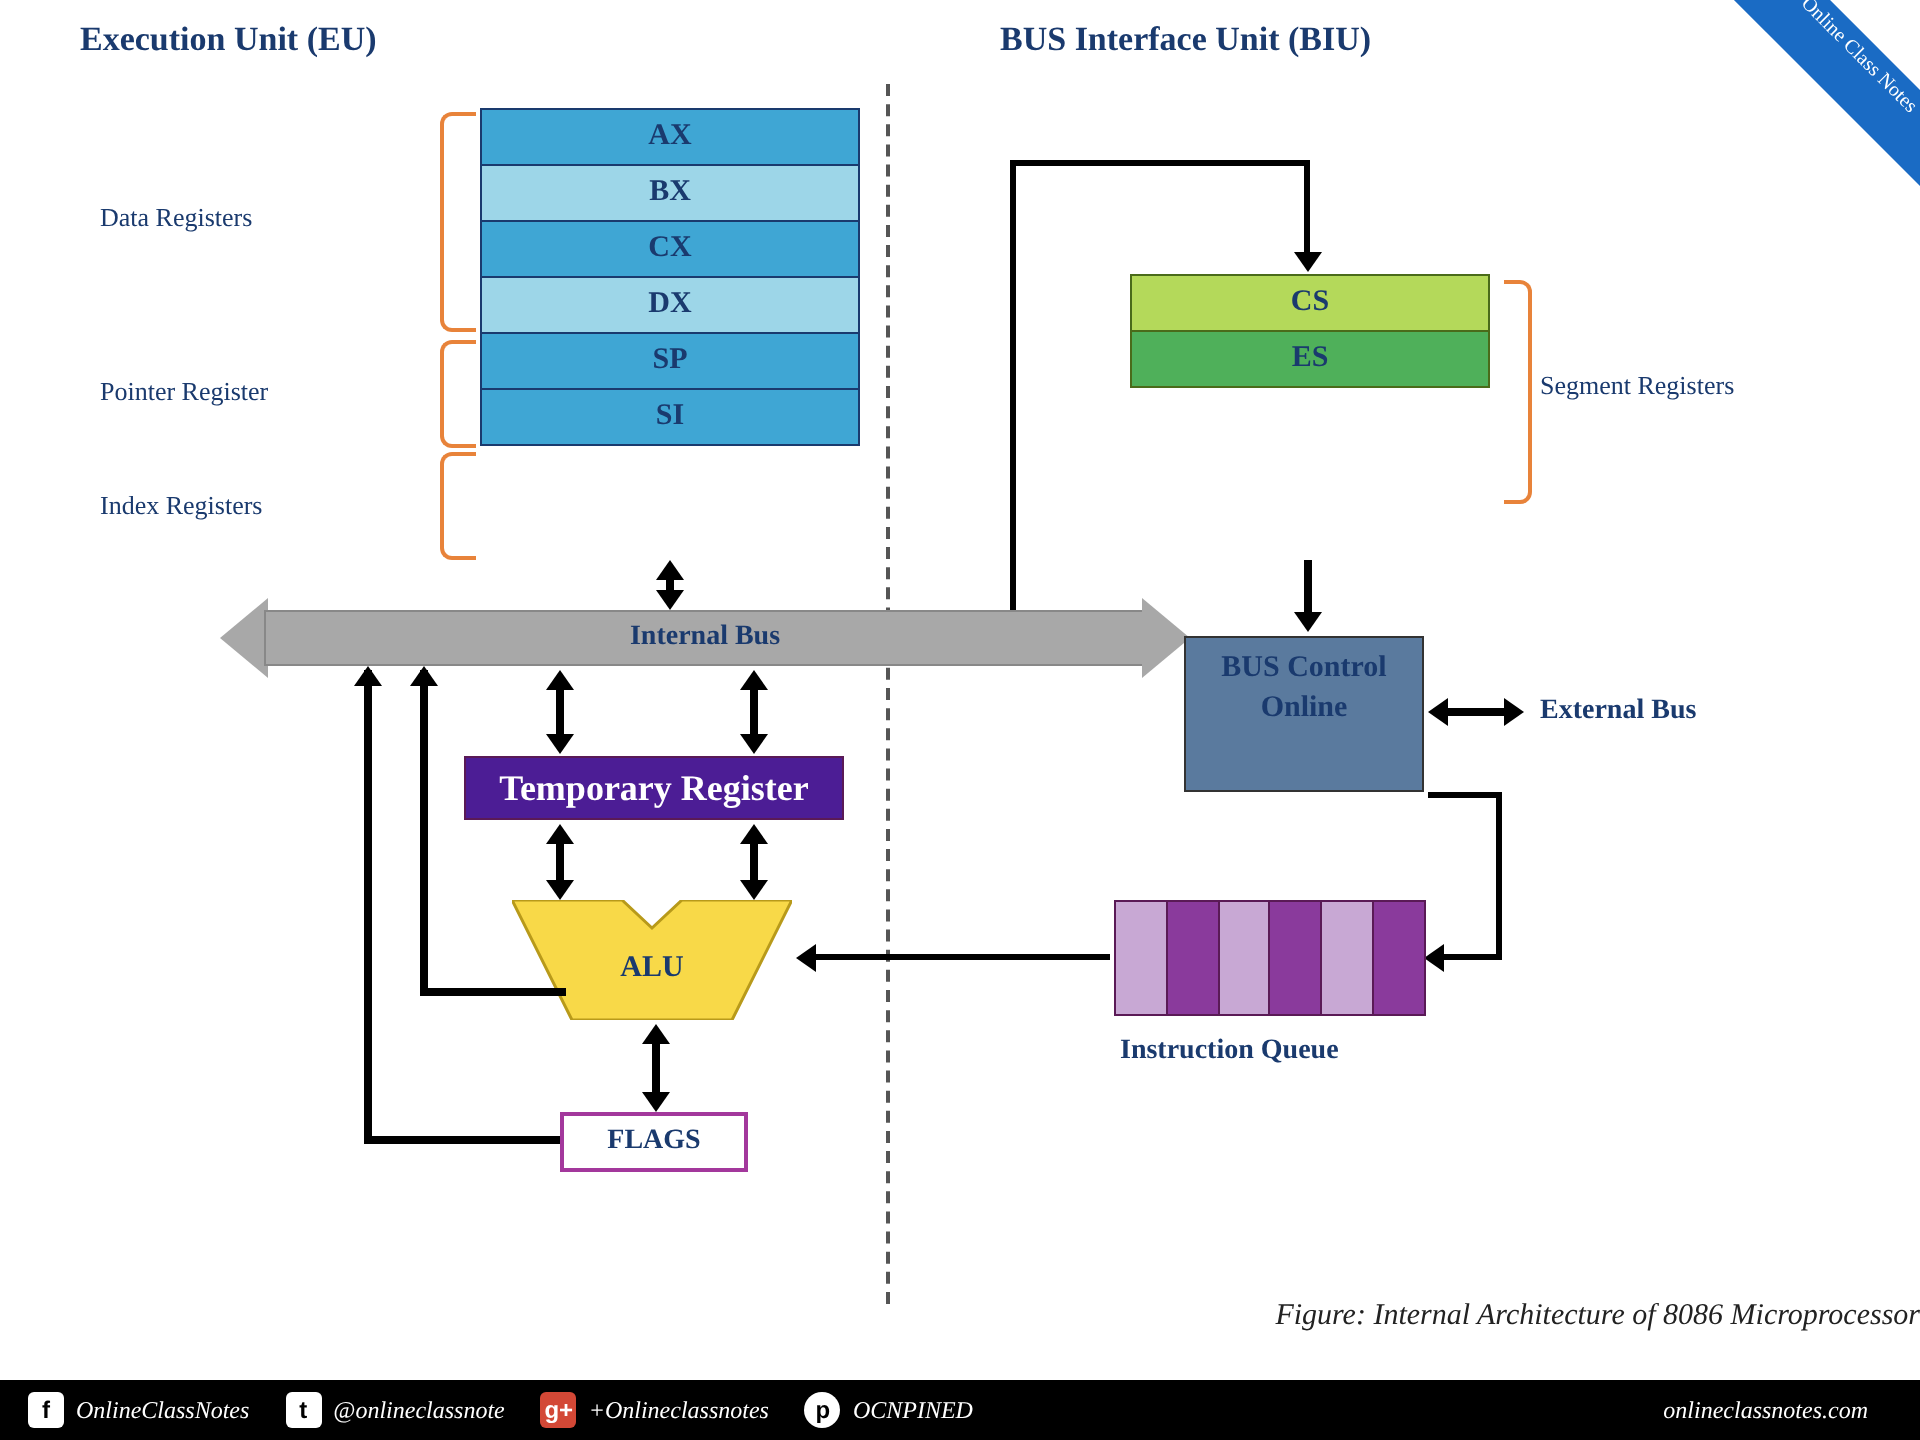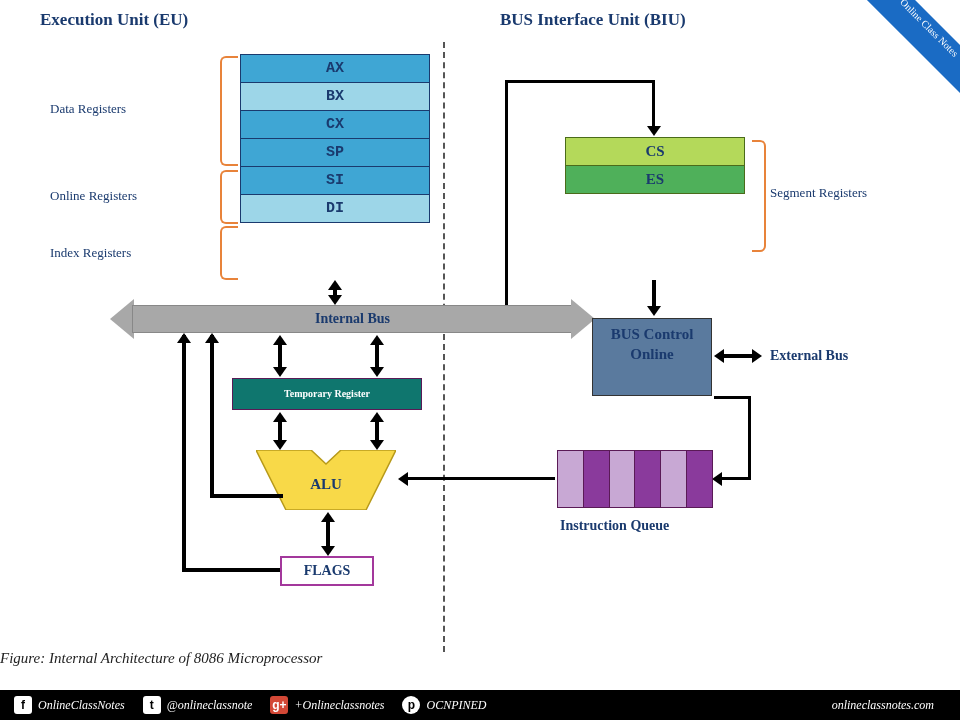--- a/index.html
+++ b/index.html
@@ -8,34 +8,34 @@
   .header-left, .header-right { font-weight: bold; color: #1a3a6e; font-size: 17px; font-family: "Comic Sans MS", cursive; }
   .header-left { flex: 0 0 430px; }
   .header-right { flex: 1; padding-left: 30px; }
 
   
   .divider { position: absolute; left: 443px; top: 42px; height: 610px; border-left: 2px dashed #555; }
 
   
   .eu { position: absolute; left: 40px; top: 55px; width: 400px; }
   .reg-stack { position: absolute; left: 200px; top: 0; width: 190px; }
-  .reg { height: 29px; border: 1px solid #1a3a6e; text-align: center; font-weight: bold; font-family: Liberation Mono, monospace; font-size: 15px; line-height: 27px; color: #1a3a6e; margin-top: -1px; }
+  .reg { height: 29px; border: 1px solid #1a3a6e; text-align: center; font-weight: bold; font-family: Liberation Serif, serif; font-size: 15px; line-height: 27px; color: #1a3a6e; margin-top: -1px; }
   .reg.light { background: #9dd6e8; }
   .reg.dark { background: #3fa6d4; }
   .side-label { position: absolute; font-family: "Comic Sans MS", cursive; font-size: 13px; color: #1a3a6e; }
   .brace { position: absolute; width: 18px; border: 2px solid #e8833a; border-right: none; border-radius: 6px 0 0 6px; }
 
   
   .bus-wrap { position: absolute; top: 305px; left: 110px; width: 485px; height: 28px; }
   .bus-body { position: absolute; left: 22px; right: 22px; top: 0; height: 28px; background: #a8a8a8; border: 1px solid #888; text-align: center; line-height: 26px; font-family: "Comic Sans MS", cursive; font-weight: bold; color: #1a3a6e; font-size: 14px; }
   .bus-arrow-l { position: absolute; left: 0; top: -6px; width: 0; height: 0; border-top: 20px solid transparent; border-bottom: 20px solid transparent; border-right: 24px solid #a8a8a8; }
   .bus-arrow-r { position: absolute; right: 0; top: -6px; width: 0; height: 0; border-top: 20px solid transparent; border-bottom: 20px solid transparent; border-left: 24px solid #a8a8a8; }
 
   
-  .temp-reg { position: absolute; left: 232px; top: 378px; width: 190px; height: 32px; background: #0f766e; border: 1px solid #5a1a56; color: #fff; font-family: "Comic Sans MS", cursive; font-weight: bold; text-align: center; line-height: 30px; font-size: 10px; }
+  .temp-reg { position: absolute; left: 232px; top: 378px; width: 190px; height: 32px; background: #4c1d95; border: 1px solid #5a1a56; color: #fff; font-family: "Comic Sans MS", cursive; font-weight: bold; text-align: center; line-height: 30px; font-size: 18px; }
 
   
   .alu-wrap { position: absolute; left: 256px; top: 450px; width: 140px; height: 60px; }
   .alu { width: 100%; height: 100%; }
   .alu-label { position: absolute; left: 0; top: 26px; width: 100%; text-align: center; font-family: "Comic Sans MS", cursive; font-weight: bold; font-size: 15px; color: #1a3a6e; }
 
   
   .flags { position: absolute; left: 280px; top: 556px; width: 94px; height: 30px; background: #fff; border: 2px solid #a3389c; text-align: center; line-height: 26px; font-family: "Comic Sans MS", cursive; font-weight: bold; font-size: 14px; color: #1a3a6e; }
 
   
@@ -49,21 +49,21 @@
   .bus-logic { position: absolute; left: 592px; top: 318px; width: 120px; height: 78px; background: #5a7a9e; border: 1px solid #333; text-align: center; font-family: "Comic Sans MS", cursive; font-weight: bold; font-size: 15px; color: #1a3a6e; padding-top: 6px; line-height: 1.3; }
   .ext-bus { position: absolute; left: 770px; top: 348px; font-family: "Comic Sans MS", cursive; font-size: 14px; color: #1a3a6e; font-weight: bold; }
 
   .queue { position: absolute; left: 557px; top: 450px; width: 156px; height: 58px; display: flex; border: 1px solid #5a1a56; }
   .queue-cell { flex: 1; border-right: 1px solid #5a1a56; }
   .queue-cell:last-child { border-right: none; }
   .queue-cell.light { background: #c8a8d4; }
   .queue-cell.dark { background: #8a3a9c; }
   .queue-label { position: absolute; left: 560px; top: 518px; font-family: "Comic Sans MS", cursive; font-size: 14px; color: #1a3a6e; font-weight: bold; }
 
-  .caption { position: absolute; left: 0; top: 650px; width: 960px; text-align: left; font-family: Georgia, serif; font-style: italic; font-size: 15px; color: #222; }
+  .caption { position: absolute; left: 0; top: 650px; width: 960px; text-align: right; font-family: Georgia, serif; font-style: italic; font-size: 15px; color: #222; }
 
   
   .footer { position: absolute; left: 0; bottom: 0; width: 960px; height: 30px; background: #000; color: #fff; display: flex; align-items: center; padding: 0 14px; font-size: 12px; gap: 6px; }
   .footer .icon { width: 18px; height: 18px; background: #fff; color: #000; display: inline-flex; align-items: center; justify-content: center; font-weight: bold; border-radius: 3px; font-size: 12px; }
   .footer .g { background: #d34836; color: #fff; }
   .footer .p { border-radius: 50%; }
   .footer .grow { flex: 1; }
   .footer span { margin-right: 12px; font-family: Georgia, serif; font-style: italic; }
 
   
@@ -87,29 +87,29 @@
   <div class="header-right">BUS Interface Unit (BIU)</div>
 </div>
 
 <div class="divider"></div>
 
 <div class="eu">
   <div class="reg-stack">
     <div class="reg dark">AX</div>
     <div class="reg light">BX</div>
     <div class="reg dark">CX</div>
+    <div class="reg light">DX</div>
     <div class="reg dark">SP</div>
     <div class="reg dark">SI</div>
-    <div class="reg light">DI</div>
   </div>
   <div class="brace" style="left:180px; top:1px; height:110px;"></div>
   <div class="brace" style="left:180px; top:115px; height:54px;"></div>
   <div class="brace" style="left:180px; top:171px; height:54px;"></div>
   <div class="side-label" style="left:10px; top:46px;">Data Registers</div>
-  <div class="side-label" style="left:10px; top:133px;">Online Registers</div>
+  <div class="side-label" style="left:10px; top:133px;">Pointer Register</div>
   <div class="side-label" style="left:10px; top:190px;">Index Registers</div>
 </div>
 
 <div class="arrow" style="left:333px; top:280px; height:25px;">
   <div class="ah-up" style="left:-5px; top:0;"></div>
   <div class="arrow-line-v" style="left:0; top:6px; height:13px;"></div>
   <div class="ah-down" style="left:-5px; top:15px;"></div>
 </div>
 
 <div class="bus-wrap">

